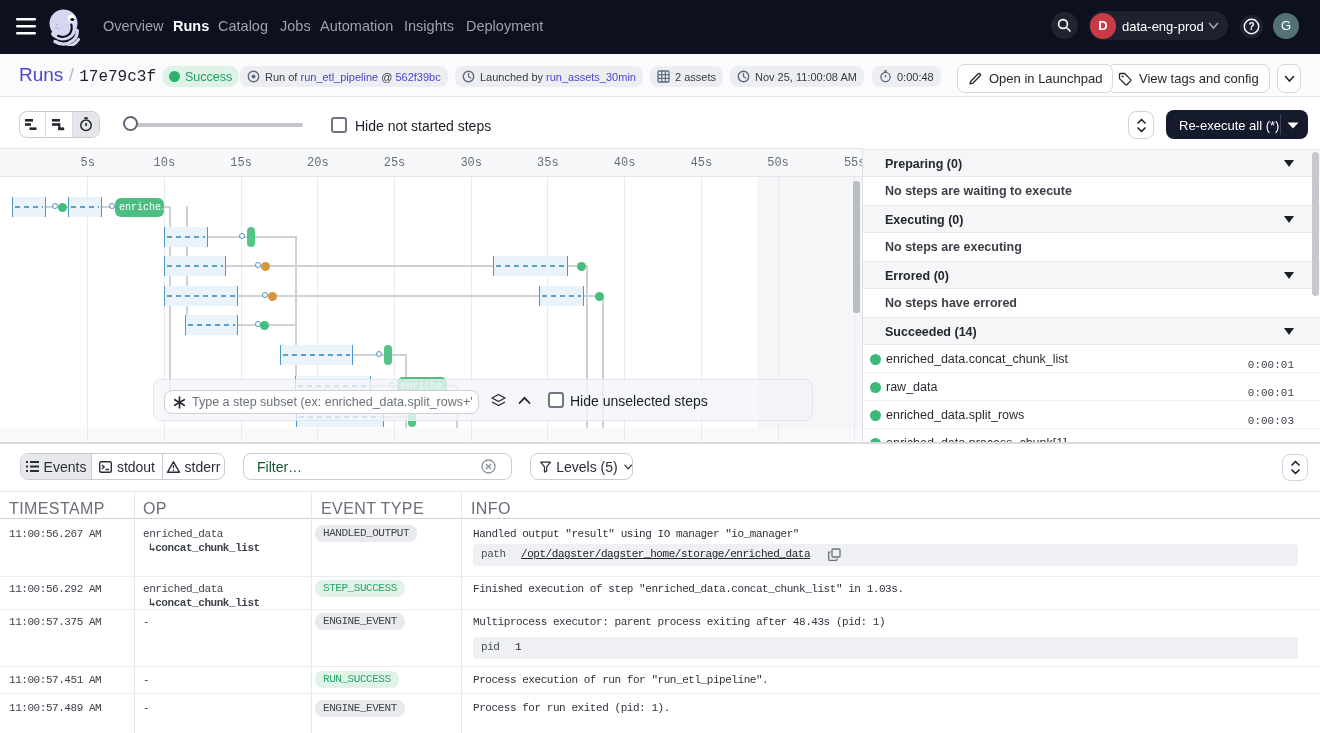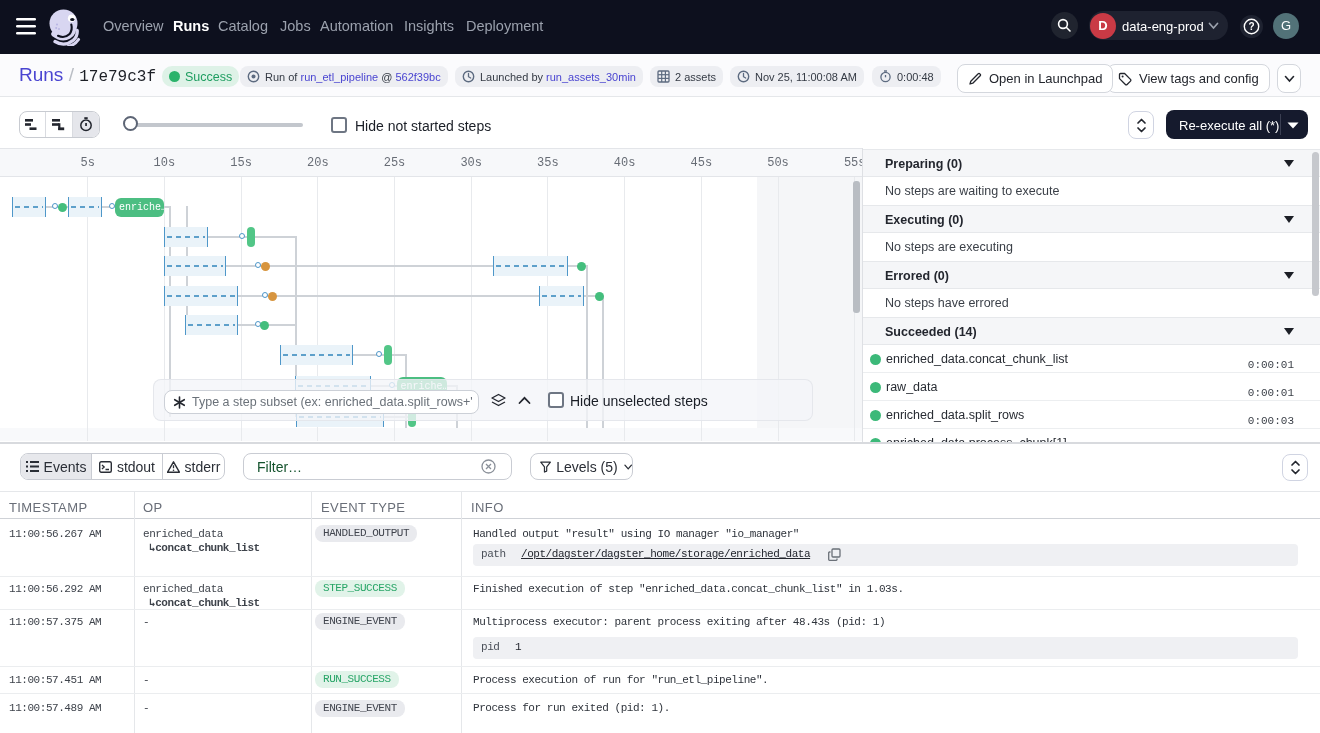--- a/index.html
+++ b/index.html
@@ -41,30 +41,30 @@
   .gdot { position:absolute; width:9px; height:9px; border-radius:50%; background:#44be7d; }
   .adot { position:absolute; width:9px; height:9px; border-radius:50%; background:#d7953f; }
   .gpill { position:absolute; height:19px; background:#4cbe82; border-radius:6px; color:#fff;
            font-family:"Liberation Mono",monospace; font-size:10px; line-height:19px; padding-left:4px; overflow:hidden; white-space:nowrap; }
   .gtall { position:absolute; width:8px; height:20px; background:#52c687; border-radius:4px; }
 
   
   #panel { left:862px; top:148px; width:458px; height:295px; background:#fff; border-left:1px solid #dee0e4; overflow:hidden; }
   .phead { position:absolute; left:0; width:457px; height:28px; background:#f5f6f8; border-top:1px solid #e6e8eb; border-bottom:1px solid #e6e8eb;
            font-size:12.5px; font-weight:700; color:#23262e; line-height:28px; padding-left:22px; }
-  .pmsg { position:absolute; left:22px; font-size:12.5px; color:#3a3f47; }
+  .pmsg { position:absolute; left:22px; font-size:12.5px; color:#3a3f47;font-weight:bold; }
   .pitem { position:absolute; left:0; width:457px; height:28px; border-bottom:1px solid #eceef0; font-size:12.5px; color:#282c33; line-height:28px; }
   .pdot { position:absolute; left:7px; top:9px; width:11px; height:11px; border-radius:50%; background:#3cb979; }
   .pdur { position:absolute; right:26px; top:6px; font-family:"Liberation Mono",monospace; font-size:11px; color:#3a3f47; }
   .tri { position:absolute; right:26px; width:0; height:0; border-left:5.5px solid transparent; border-right:5.5px solid transparent; border-top:7px solid #1c1f26; }
 
   
   #logs { left:0; top:443px; width:1320px; height:290px; background:#fff; border-top:1px solid #d8dade;padding-left:30px; }
   .colsep { position:absolute; top:47px; bottom:0; width:1px; background:#e5e7ea; }
-  .hlab { position:absolute; top:56px; font-size:13px; color:#696e78; letter-spacing:0.4px; }
+  .hlab { position:absolute; top:56px; font-size:16px; color:#696e78; letter-spacing:0.4px; }
   .rowb { position:absolute; left:0; width:1320px; height:1px; background:#ebedef; }
   .cellm { position:absolute; font-family:"Liberation Mono",monospace; font-size:11px; letter-spacing:-0.45px; color:#3e434b; white-space:pre; }
   .badge { position:absolute; left:315px; height:17px; border-radius:8px; font-family:"Liberation Mono",monospace; font-size:11px; letter-spacing:-0.45px;
            line-height:17px; padding:0 8px; }
   .badge.gray { background:#e9eaee; color:#41454e; }
   .badge.green { background:#e1f3e9; color:#27a567; }
   .kvbox { position:absolute; left:473px; width:825px; height:22px; background:#eff0f3; border-radius:4px; }
   .kvbox .k { position:absolute; left:8px; top:4px; font-family:"Liberation Mono",monospace; font-size:11px; letter-spacing:-0.45px; color:#4a4f58; }
   .kvbox .v { position:absolute; left:48px; top:4px; font-family:"Liberation Mono",monospace; font-size:11px; letter-spacing:-0.45px; color:#23262e; }
 </style>

